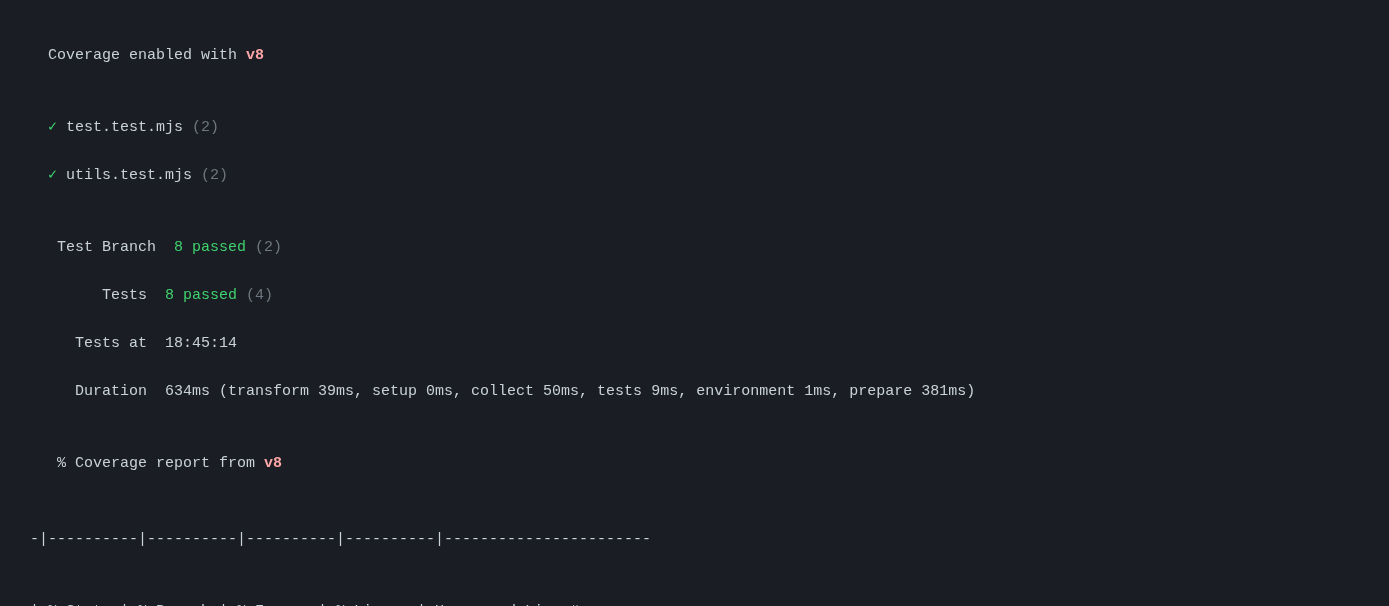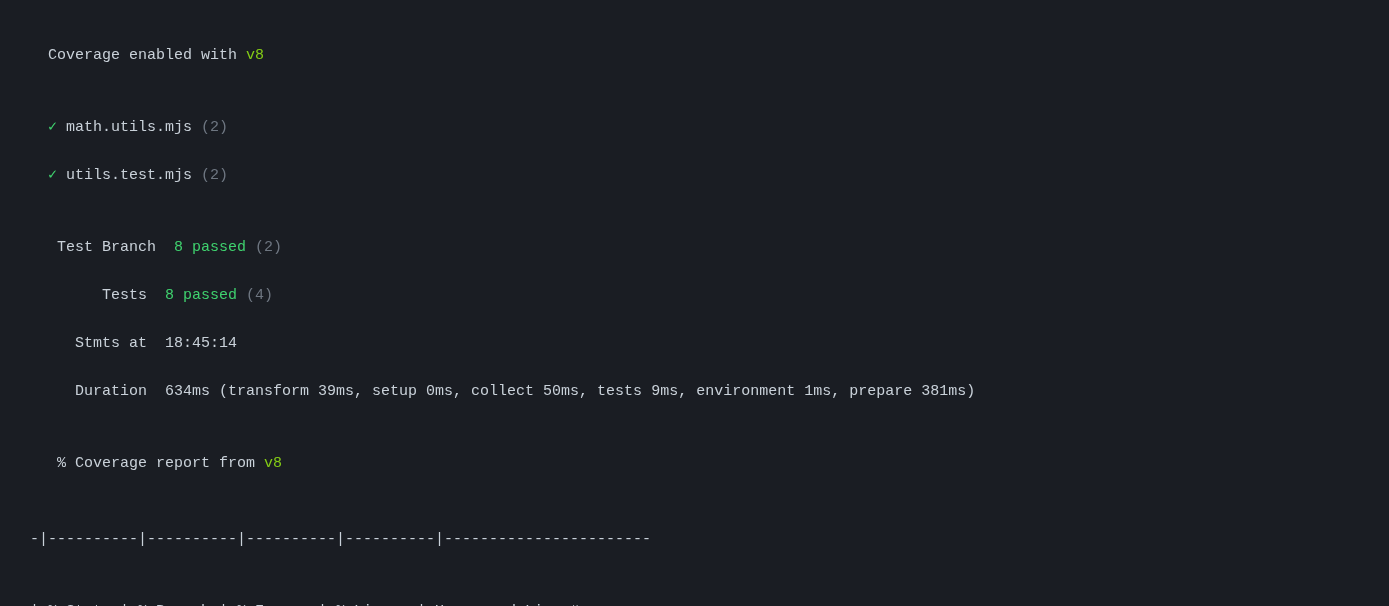--- a/index.html
+++ b/index.html
@@ -13,21 +13,21 @@
       font-family: 'Courier New', Courier, monospace;
       font-size: 15px;
       color: #c9d1d9;
       width: 1389px;
       min-height: 606px;
       padding: 20px 30px;
       line-height: 1.6;
     }
 
     .green { color: #3fd16e; }
-    .teal  { color: #84cc16; }
+    .teal  { color: #fca5a5; font-weight: bold; }
     .white { color: #c9d1d9; }
     .gray  { color: #6e7681; }
 
     .line {
       display: block;
       white-space: pre;
     }
 
     .coverage-table {
       margin-top: 4px;
@@ -43,36 +43,36 @@
 </head>
 <body>
 
 <span class="line">
   <span class="white">Coverage enabled with </span><span class="teal">v8</span>
 </span>
 
 <span class="line">&nbsp;</span>
 
 <span class="line">
-  <span class="green">✓ </span><span class="white">math.utils.mjs </span><span class="gray">(2)</span>
+  <span class="green">✓ </span><span class="white">test.test.mjs </span><span class="gray">(2)</span>
 </span>
 <span class="line">
   <span class="green">✓ </span><span class="white">utils.test.mjs </span><span class="gray">(2)</span>
 </span>
 
 <span class="line">&nbsp;</span>
 
 <span class="line">
   <span class="white"> Test Branch  </span><span class="green">8 passed </span><span class="gray">(2)</span>
 </span>
 <span class="line">
   <span class="white">      Tests  </span><span class="green">8 passed </span><span class="gray">(4)</span>
 </span>
 <span class="line">
-  <span class="white">   Stmts at  </span><span class="white">18:45:14</span>
+  <span class="white">   Tests at  </span><span class="white">18:45:14</span>
 </span>
 <span class="line">
   <span class="white">   Duration  </span><span class="white">634ms (transform 39ms, setup 0ms, collect 50ms, tests 9ms, environment 1ms, prepare 381ms)</span>
 </span>
 
 <span class="line">&nbsp;</span>
 
 <span class="line">
   <span class="white"> % Coverage report from </span><span class="teal">v8</span>
 </span>

